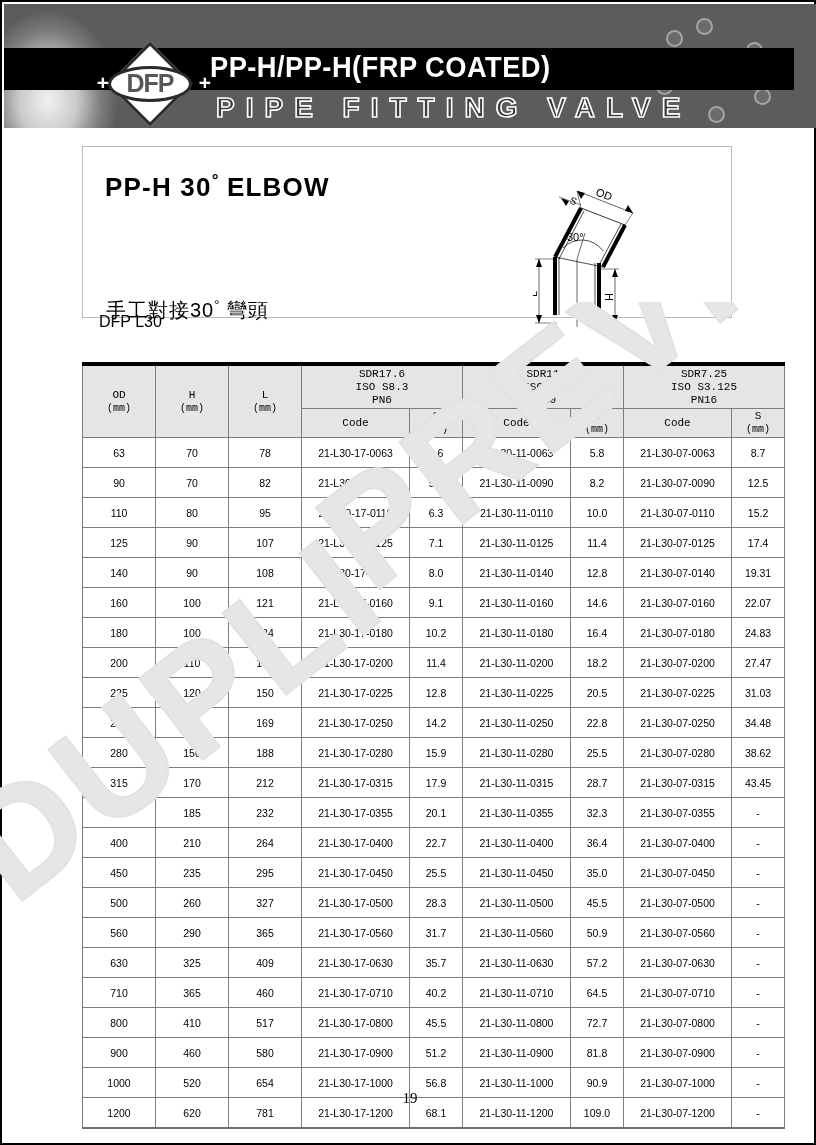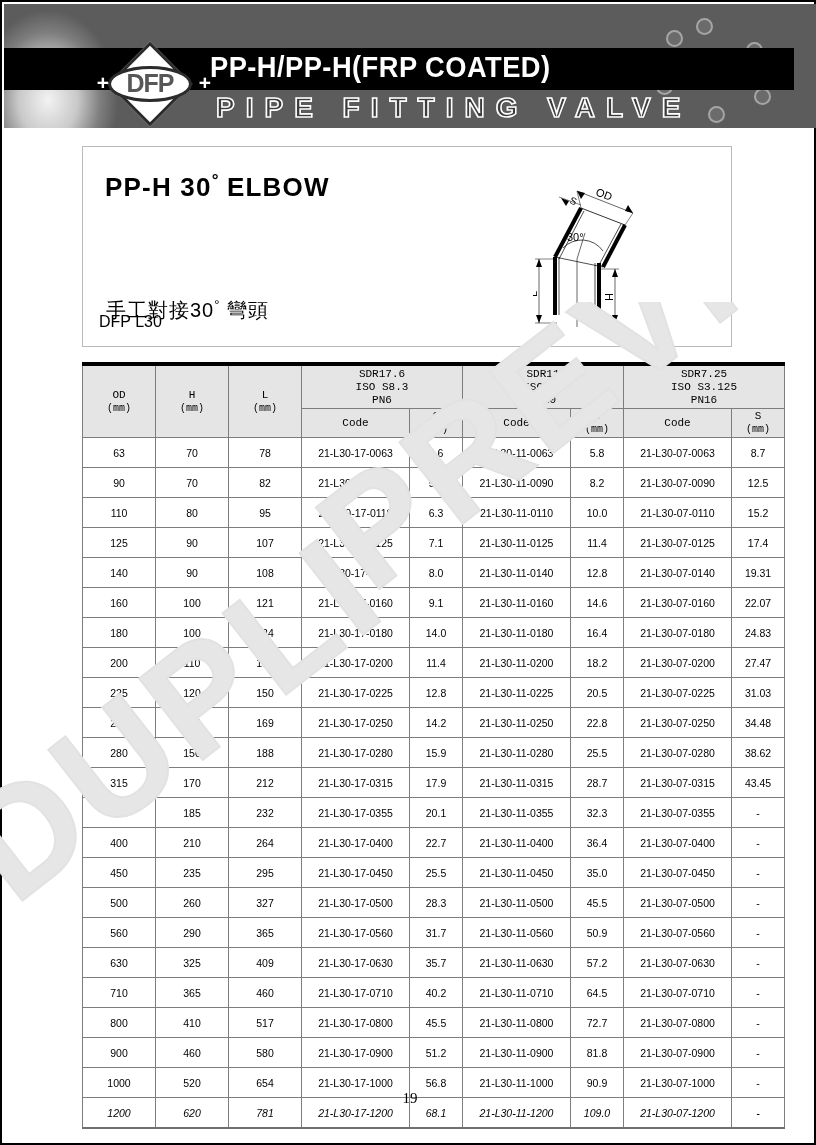--- a/index.html
+++ b/index.html
@@ -171,21 +171,21 @@
   }
   .watermark .wm-1 { left: -30px;  top: 330px; }
   .watermark .wm-2 { left: 300px; top: -60px; }
 
   
   .spec-card {
     position: absolute;
     left: 80px;
     top: 144px;
     width: 650px;
-    height: 201px;
+    height: 172px;
     border: 1px solid #b9b9b9;
     box-sizing: border-box;
     background: #fff;
     z-index: 10;
     padding-left: 6px;
   }
   .spec-title {
     position: absolute;
     left: 22px;
     top: 24px;
@@ -257,21 +257,21 @@
   thead tr:first-child th { border-top: 4px solid #000; }
   th.grp { height: 42px; }
   th.od-h-l { height: 70px; vertical-align: middle; }
   th.sub { height: 28px; }
   th .unit { font-size: 10px; display: block; }
   tbody td {
     height: 29px;
     background: #ffffff;
     font-size: 10.5px;
   }
-  tbody tr:last-child td { border-bottom: 2px solid #6f6f6f; font-style: italic; }
+  tbody tr:last-child td { border-bottom: 2px solid #6f6f6f; }
 
   
   .page-number {
     position: absolute;
     left: 0;
     top: 1088px;
     width: 816px;
     text-align: center;
     font-family: "Liberation Serif", serif;
     font-size: 15px;
@@ -503,21 +503,21 @@
             <td>21-L30-11-0160</td>
             <td>14.6</td>
             <td>21-L30-07-0160</td>
             <td>22.07</td>
           </tr>
           <tr>
             <td>180</td>
             <td>100</td>
             <td>124</td>
             <td>21-L30-17-0180</td>
-            <td>14.0</td>
+            <td>10.2</td>
             <td>21-L30-11-0180</td>
             <td>16.4</td>
             <td>21-L30-07-0180</td>
             <td>24.83</td>
           </tr>
           <tr>
             <td>200</td>
             <td>110</td>
             <td>137</td>
             <td>21-L30-17-0200</td>

